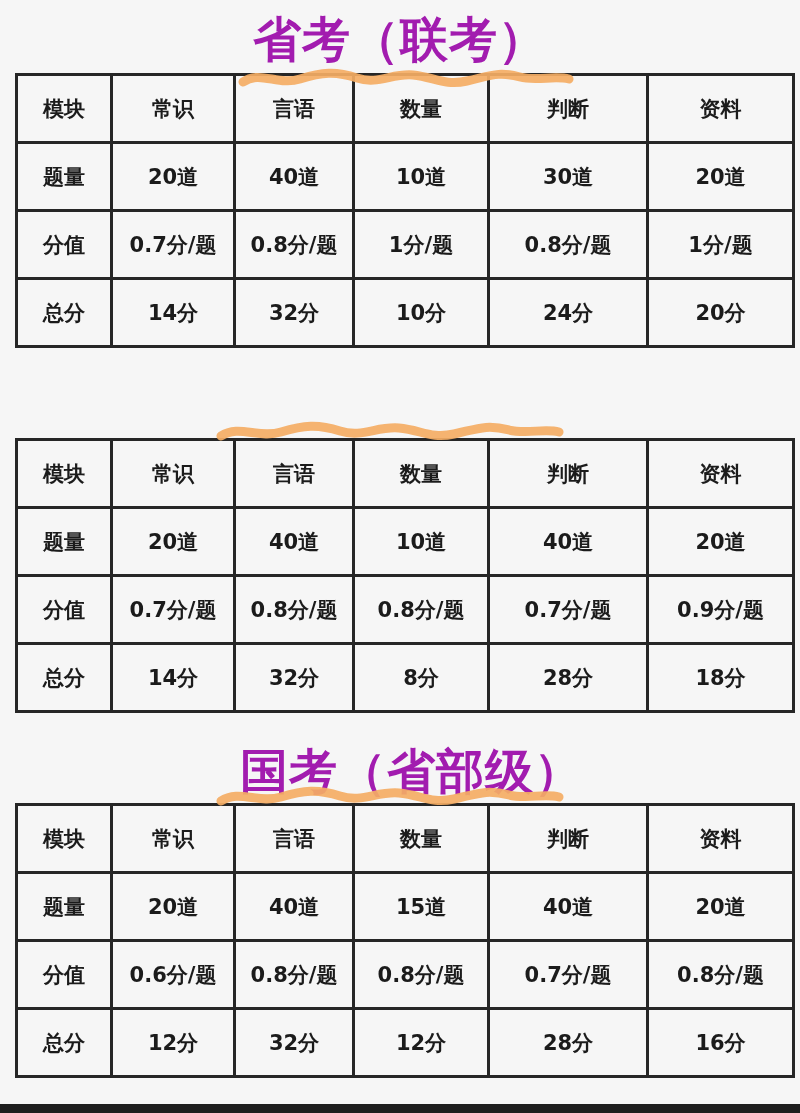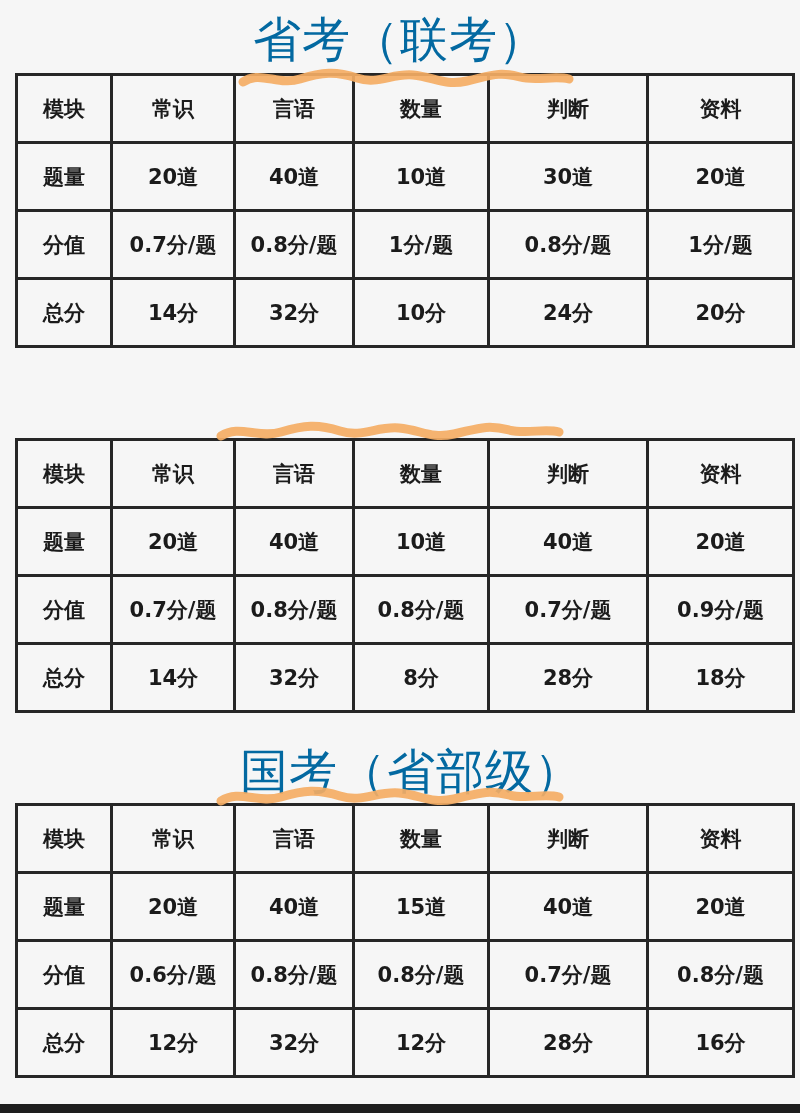--- a/index.html
+++ b/index.html
@@ -14,22 +14,22 @@
     overflow: hidden;
     margin: 0 auto;
   }
 
   .sec-title {
     position: absolute;
     left: 0;
     width: 100%;
     text-align: center;
     font-size: 48px;
-    font-weight: 400;
-    color: #0369a1;
+    font-weight: 700;
+    color: #a21caf;
     line-height: 62px;
     letter-spacing: 1px;
   }
   #title-1 { top: 8px; }
   #title-2 { top: 374px; }
   #title-3 { top: 740px; padding-left: 23px; }
 
   .wave {
     position: absolute;
     z-index: 3;

